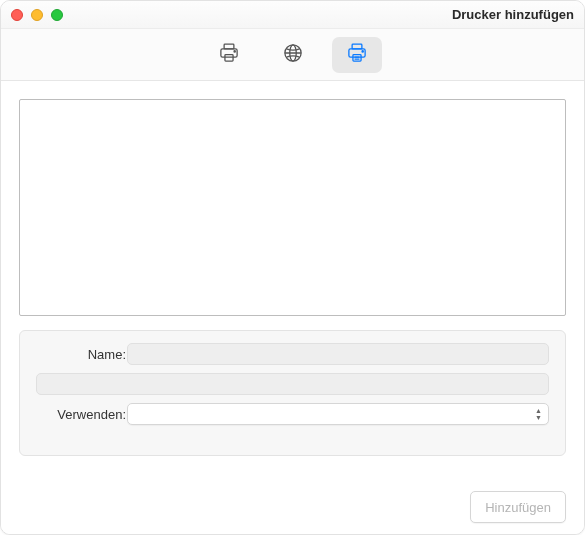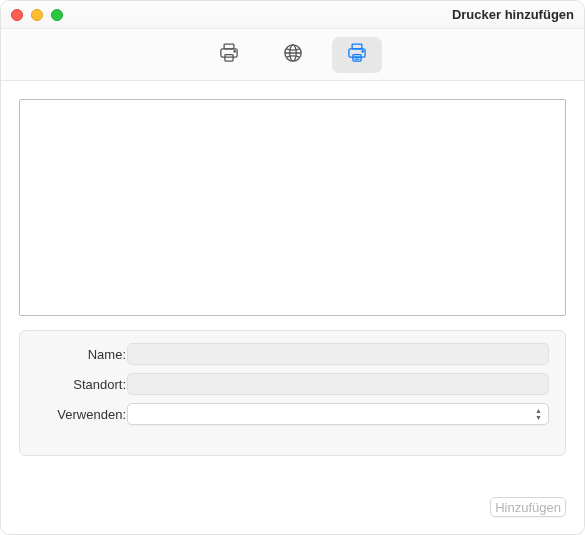--- a/index.html
+++ b/index.html
@@ -160,22 +160,22 @@
   }
   .footer {
     height: 54px;
     display: flex;
     align-items: center;
     justify-content: flex-end;
     padding: 0 18px;
     background: #fff;
   }
   .btn {
-    height: 20px;
-    padding: 0 4px;
+    height: 32px;
+    padding: 0 14px;
     border-radius: 5px;
     background: #fff;
     border: 1px solid #d6d6d6;
     font-size: 13px;
     color: #b5b5b5;
     display: flex; align-items: center; justify-content: center;
     box-shadow: 0 1px 1px rgba(0,0,0,0.04);
     cursor: default;
   }
 </style>
@@ -234,21 +234,20 @@
     <div class="browser">
       <div class="browser-col last"></div>
     </div>
 
     <div class="form-panel">
       <div class="form-row">
         <div class="form-label">Name:</div>
         <div class="field"></div>
       </div>
       <div class="form-row">
-        <div class="form-label">Standort:</div>
         <div class="field"></div>
       </div>
       <div class="form-row">
         <div class="form-label">Verwenden:</div>
         <div class="select">
           <span></span>
           <span class="stepper">
             <span>▲</span>
               <span>▼</span>
           </span>

